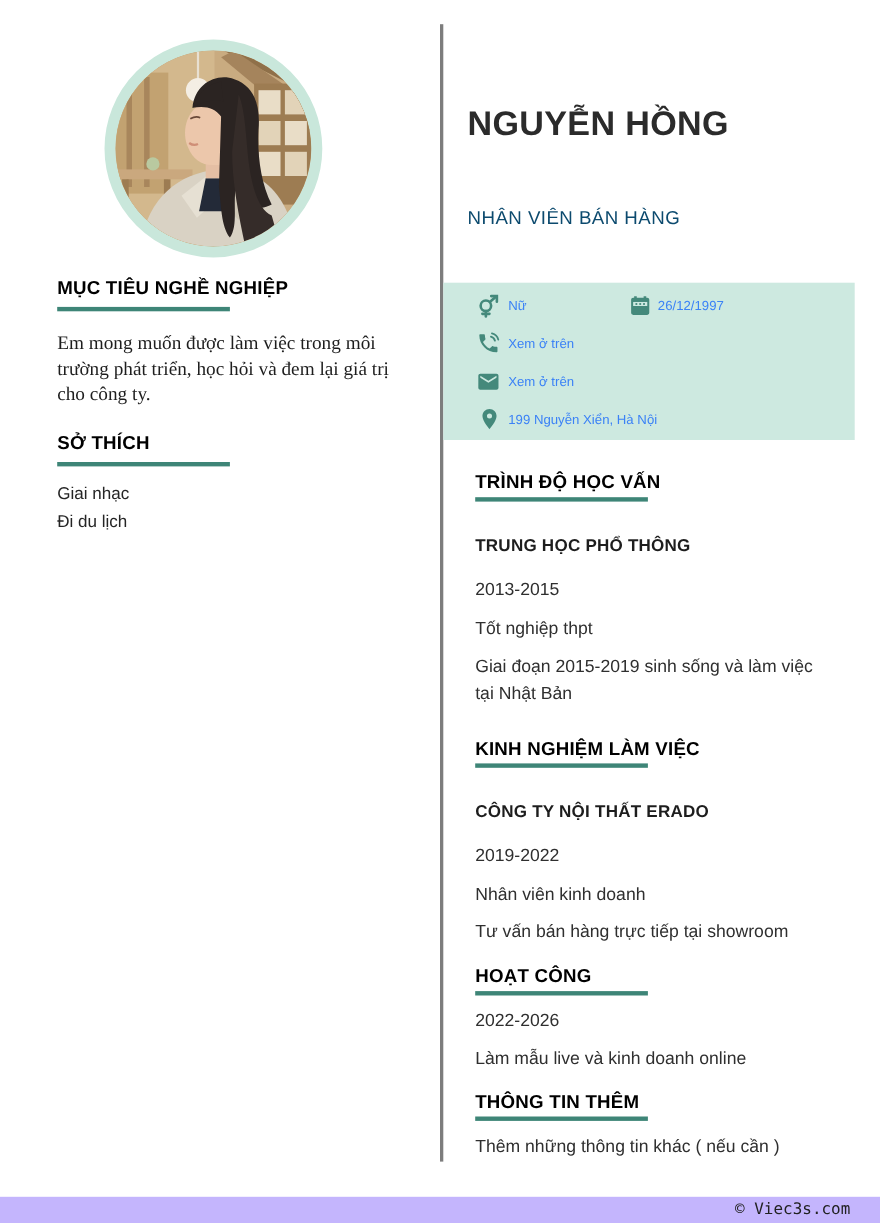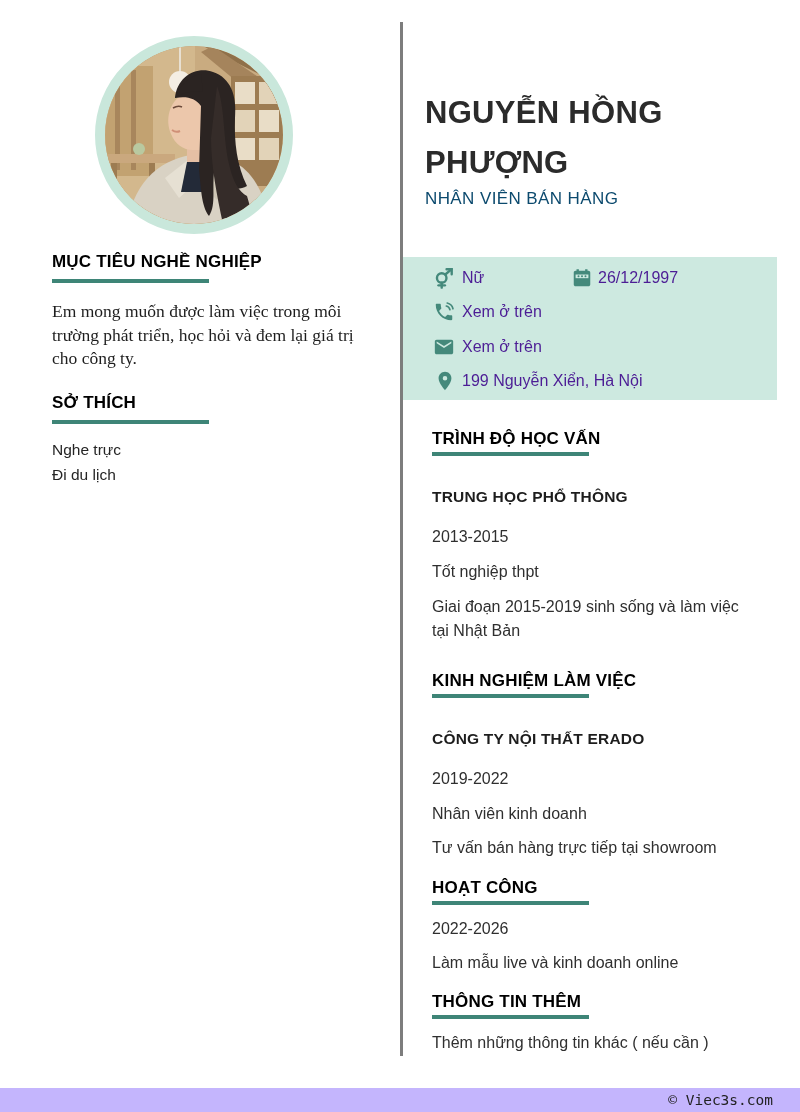--- a/index.html
+++ b/index.html
@@ -50,21 +50,21 @@
   }
 
   
   .info-box {
     left:403px; top:257px; width:374px; height:143px;
     background:#cde9e0;
   }
   .info-icon { width:22px; height:22px; }
   .info-icon svg { display:block; width:100%; height:100%; }
   .info-text {
-    font-size:16px; color:#4c1d95; line-height:22px; white-space:nowrap;
+    font-size:12px; color:#3b82f6; line-height:22px; white-space:nowrap;
   }
 
   
   .body-text { font-size:16px; color:#2f2f2f; line-height:24px; }
   .sub-head  { font-size:15.5px; font-weight:bold; color:#1d1d1d; letter-spacing:0.2px; white-space:nowrap; }
   .serif-par {
     font-family:"Liberation Serif", serif;
     font-size:17.5px; color:#1e1e1e; line-height:23.5px;
   }
   .hobby { font-size:15.5px; color:#252525; line-height:25px; }
@@ -138,28 +138,27 @@
     </g>
   </svg>
 </div>
 
 <div class="abs sec-head" style="left:52px; top:252px;">MỤC TIÊU NGHỀ NGHIỆP</div>
 <div class="abs sec-underline" style="left:52px; top:279px;"></div>
 <div class="abs serif-par" style="left:52px; top:300px; width:324px;">Em mong muốn được làm việc trong môi trường phát triển, học hỏi và đem lại giá trị cho công ty.</div>
 
 <div class="abs sec-head" style="left:52px; top:393px;">SỞ THÍCH</div>
 <div class="abs sec-underline" style="left:52px; top:420px;"></div>
-<div class="abs hobby" style="left:52px; top:437px;">Nghe trực</div>
+<div class="abs hobby" style="left:52px; top:437px;">Giai nhạc</div>
 <div class="abs hobby" style="left:52px; top:462px;">Đi du lịch</div>
 
 <div class="abs divider"></div>
 
 <div class="abs name">
   <div>NGUYỄN HỒNG</div>
-  <div>PHƯỢNG</div>
 </div>
 <div class="abs job-title">NHÂN VIÊN BÁN HÀNG</div>
 
 <div class="abs info-box"></div>
 
 <div class="abs info-icon" style="left:433px; top:267px;">
   <svg viewBox="0 0 24 24">
     <g stroke="#44897b" stroke-width="2.6" fill="none" stroke-linecap="round">
       <circle cx="9.5" cy="12" r="5.2"></circle>
       <line x1="9.5" y1="17.2" x2="9.5" y2="22.5"></line>

